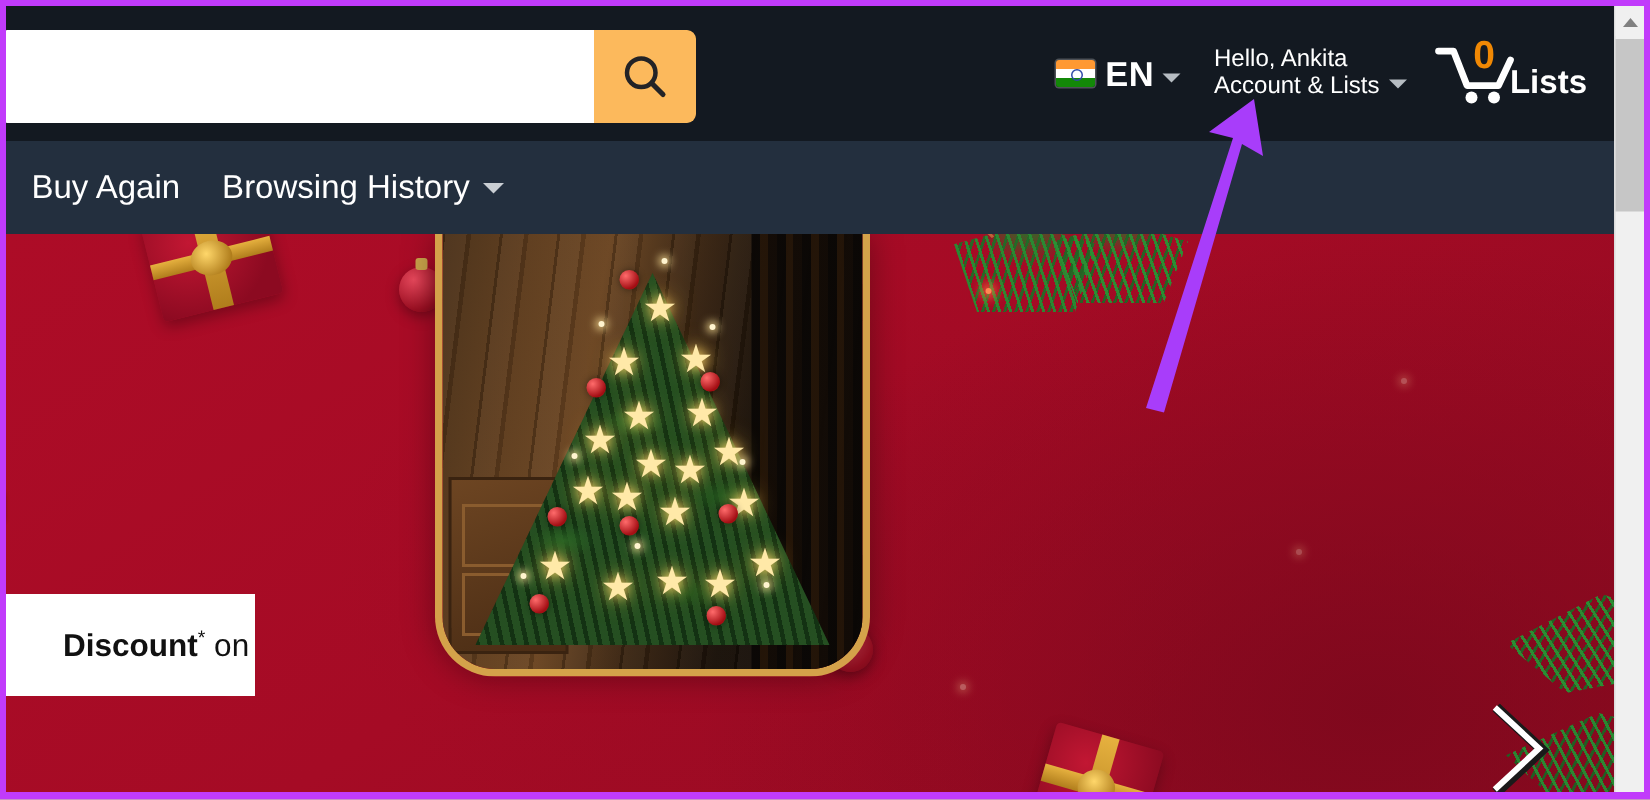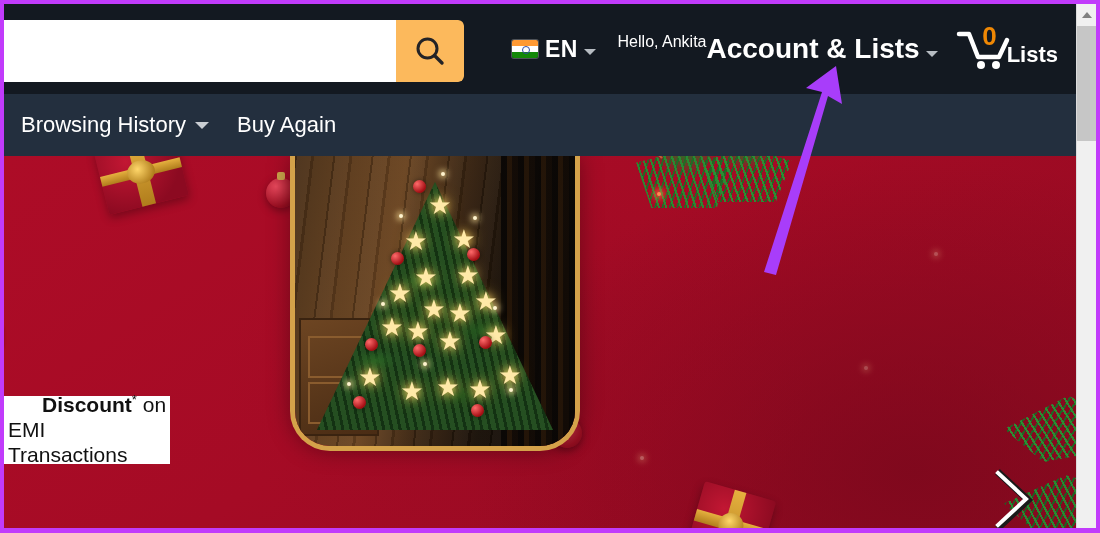--- a/index.html
+++ b/index.html
@@ -73,23 +73,23 @@
     width:6px; height:6px; margin:-3px 0 0 -3px;
     border:1px solid #2f4aa8; border-radius:50%;
   }
   .lang-txt { color:#ffffff; font-size:23px; font-weight:bold; letter-spacing:0.3px; }
   .caret {
     width:0; height:0; margin-left:6px; align-self:flex-end; margin-bottom:8px;
     border-left:6px solid transparent; border-right:6px solid transparent;
     border-top:6px solid #b6bcc2;
   }
 
-  .two-line { display:flex; flex-direction:row; line-height:1.12; }
+  .two-line { display:flex; flex-direction:column; line-height:1.12; }
   .line1 { color:#ffffff; font-size:16px; }
-  .line2 { color:#ffffff; font-size:28px; font-weight:bold; }
+  .line2 { color:#ffffff; font-size:16px; font-weight:normal; }
 
   .cart-cell { display:flex; align-items:flex-end; padding:6px 8px 6px 6px; cursor:pointer; }
   .cart-icon-wrap { position:relative; width:56px; height:44px; flex:none; }
   .cart-count {
     position:absolute; right:14px; top:-4px;
     color:#f08804; font-size:26px; font-weight:bold; line-height:1;
   }
   .cart-label { color:#ffffff; font-size:22px; font-weight:bold; margin-bottom:3px; margin-left:-4px; }
 
   
@@ -335,25 +335,25 @@
             <span class="cart-count">0</span>
           </span>
           <span class="cart-label">Lists</span>
         </div>
 
       </div>
     </div>
 
     <div class="subnav">
       <div class="subnav-item">
+        <span>Buy Again</span>
+      </div>
+      <div class="subnav-item">
         <span>Browsing History</span>
         <span class="subnav-caret"></span>
-      </div>
-      <div class="subnav-item">
-        <span>Buy Again</span>
       </div>
     </div>
 
     <div class="hero">
       <div class="hero-bg"></div>
 
       <div style="position:absolute;left:636px;top:-14px;width:90px;height:62px;
                   background:radial-gradient(ellipse 44px 32px at 50% 18%, rgba(30,120,40,0.92), rgba(30,120,40,0) 72%);"></div>
       <div style="position:absolute;left:632px;top:-6px;width:96px;height:58px;
                   background:repeating-linear-gradient(72deg, rgba(40,140,50,0.95) 0 2px, rgba(0,0,0,0) 2px 7px),
@@ -444,21 +444,20 @@
 
       <div class="sparkle" style="left:636px;top:300px;opacity:0.35;"></div>
       <div class="sparkle" style="left:860px;top:210px;opacity:0.28;"></div>
       <div class="sparkle" style="left:930px;top:96px;opacity:0.3;"></div>
       <div class="sparkle" style="left:150px;top:300px;opacity:0.22;"></div>
 
       <div class="hero-headline">ON</div>
 
       <div class="discount-card">
         <div class="discount-l1"><b>Discount</b><sup>*</sup><span> on</span></div>
-        <div class="discount-l2">EMI Transactions</div>
       </div>
 
       <div class="carousel-next">
         <svg width="46" height="62" viewBox="0 0 46 62">
           <path d="M10 5 L38 31 L10 57" fill="none" stroke="#1a1a1a" stroke-width="7" stroke-linecap="square" stroke-linejoin="miter"></path>
           <path d="M8 4 L36 30 L8 56" fill="none" stroke="#ffffff" stroke-width="4" stroke-linecap="square" stroke-linejoin="miter"></path>
         </svg>
       </div>
     </div>
 

